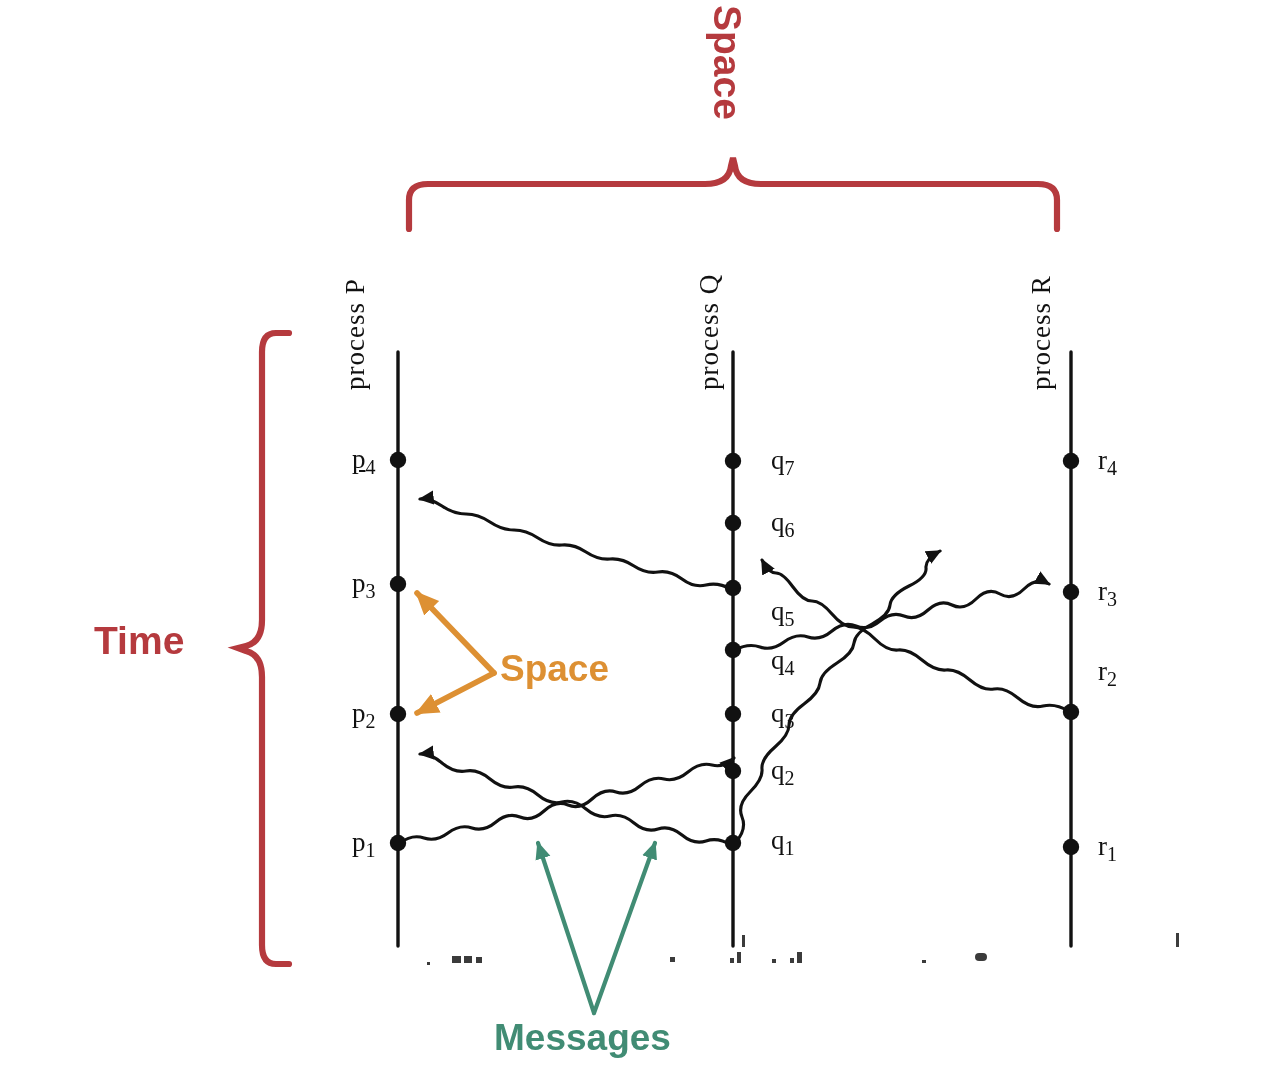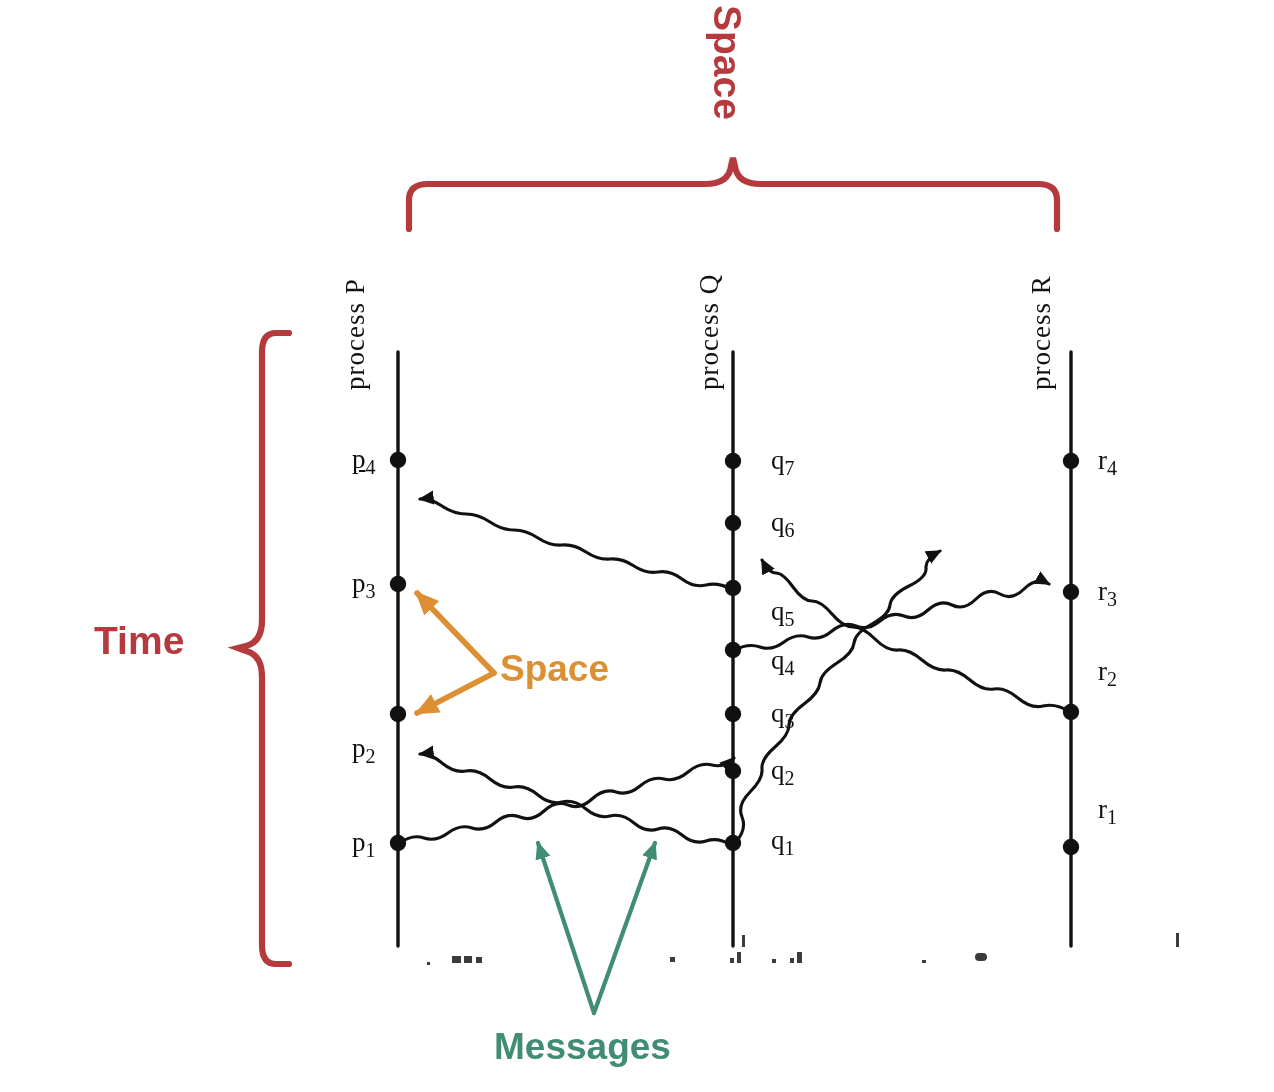--- a/index.html
+++ b/index.html
@@ -5,21 +5,21 @@
   html,body{margin:0;padding:0;background:#ffffff;}
   body{width:1274px;height:1092px;position:relative;overflow:hidden;
        font-family:"Liberation Serif",serif;}
   #stage{position:absolute;left:0;top:0;width:1274px;height:1092px;}
   svg.layer{position:absolute;left:0;top:0;width:1274px;height:1092px;overflow:visible;}
   .anno-label{position:absolute;font-family:"Liberation Sans",sans-serif;font-weight:bold;white-space:nowrap;}
   #label-time{font-size:39px;color:#b53a3e;left:78px;top:619px;margin-left:16px;}
   #label-space{font-size:39px;color:#b53a3e;left:705px;top:5px;
                writing-mode:vertical-rl;text-orientation:mixed;}
   #label-events{font-size:37px;color:#dd9033;left:500px;top:648px;}
-  #label-messages{font-size:37px;color:#418c74;left:494px;top:1017px;margin-top:9px;}
+  #label-messages{font-size:37px;color:#418c74;left:494px;top:1017px;}
   .proc-title{position:absolute;font-family:"Liberation Serif",serif;font-size:27px;color:#111;
               writing-mode:vertical-rl;text-orientation:mixed;transform:rotate(180deg);white-space:nowrap;letter-spacing:1px;}
   .ev-label{position:absolute;font-family:"Liberation Serif",serif;font-size:27px;color:#111;white-space:nowrap;}
   .ev-label sub{font-size:20px;}
 </style>
 </head>
 <body>
 
 <div id="stage">
 
@@ -119,21 +119,21 @@
   <div class="proc-title" style="left:340px;top:240px;height:150px;">process P</div>
   <div class="proc-title" style="left:694px;top:240px;height:150px;">process Q</div>
   <div class="proc-title" style="left:1026px;top:240px;height:150px;">process R</div>
 
   <div class="ev-label" style="left:352px;top:444px;text-decoration:underline;">
     <span>p</span><sub>4</sub>
   </div>
   <div class="ev-label" style="left:352px;top:568px;">
     <span>p</span><sub>3</sub>
   </div>
-  <div class="ev-label" style="left:352px;top:733px;text-align:right;">
+  <div class="ev-label" style="left:352px;top:698px;text-align:right;">
     <span>p</span><sub>2</sub>
   </div>
   <div class="ev-label" style="left:352px;top:827px;">
     <span>p</span><sub>1</sub>
   </div>
 
   <div class="ev-label" style="left:771px;top:445px;">
     <span>q</span><sub>7</sub>
   </div>
   <div class="ev-label" style="left:771px;top:507px;">
@@ -157,21 +157,21 @@
 
   <div class="ev-label" style="left:1098px;top:445px;text-align:right;">
     <span>r</span><sub>4</sub>
   </div>
   <div class="ev-label" style="left:1098px;top:576px;">
     <span>r</span><sub>3</sub>
   </div>
   <div class="ev-label" style="left:1098px;top:656px;">
     <span>r</span><sub>2</sub>
   </div>
-  <div class="ev-label" style="left:1098px;top:794px;text-align:center;">
+  <div class="ev-label" style="left:1098px;top:831px;text-align:center;">
     <span>r</span><sub>1</sub>
   </div>
 
   <div class="anno-label" id="label-time">Time</div>
   <div class="anno-label" id="label-space">Space</div>
   <div class="anno-label" id="label-events">Space</div>
   <div class="anno-label" id="label-messages">Messages</div>
 
 </div>
 

